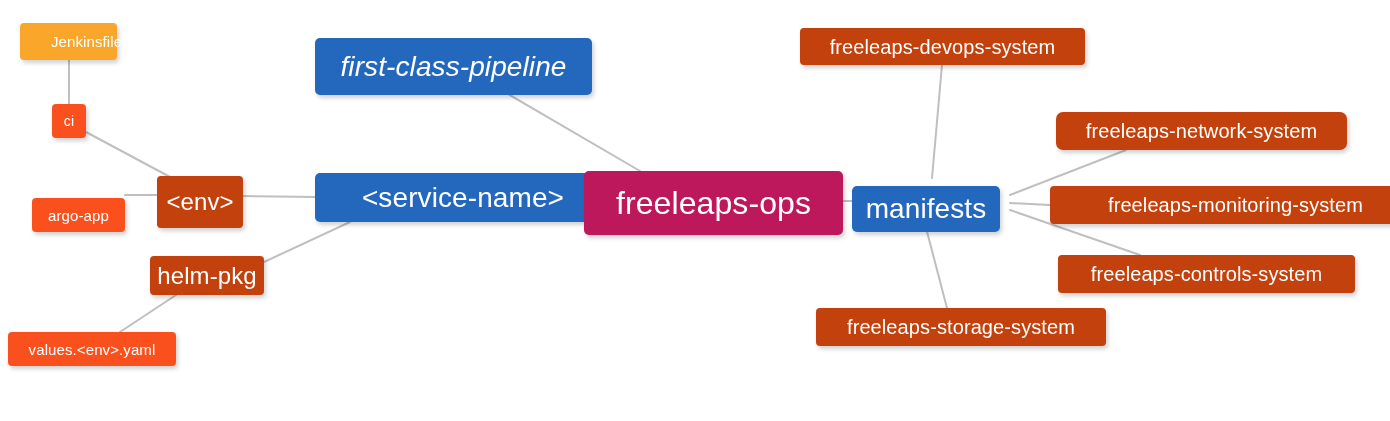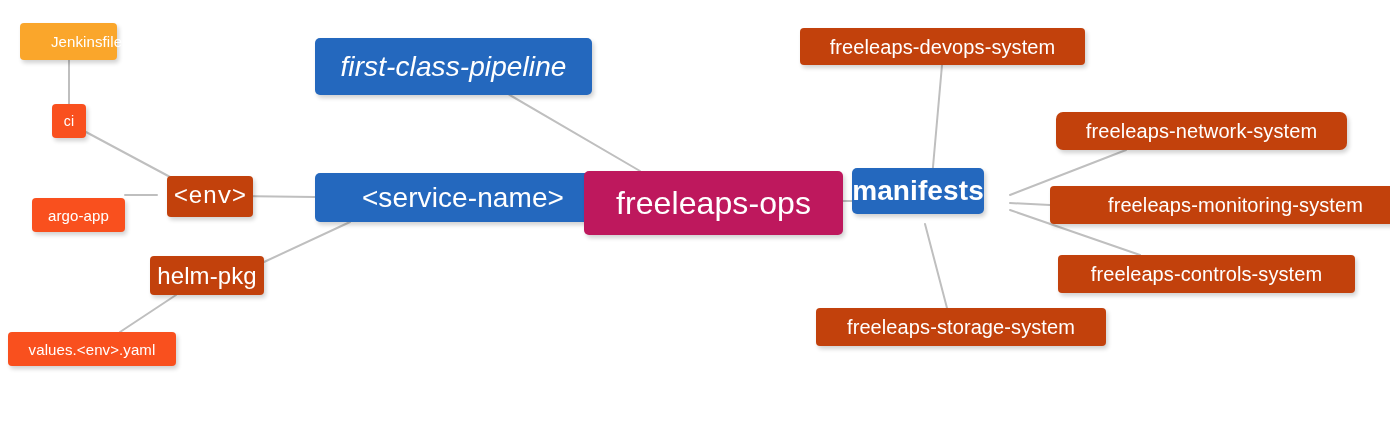--- a/index.html
+++ b/index.html
@@ -85,39 +85,39 @@
   <div id="node-layer">
       <div class="node t-orange s-tiny" style="left: 20px; top: 23px; width: 97px; height: 37px;">
         <span class="node-label">Jenkinsfile</span>
       </div>
       <div class="node t-red s-micro" style="left: 52px; top: 104px; width: 34px; height: 34px;">
         <span class="node-label">ci</span>
       </div>
       <div class="node t-red s-tiny" style="left: 32px; top: 177px; width: 93px; height: 34px; margin-top: 21px;">
         <span class="node-label">argo-app</span>
       </div>
-      <div class="node t-green s-mid" style="left: 167px; top: 176px; width: 86px; height: 41px; font-family: Liberation Mono, monospace;">
+      <div class="node t-green s-mid" style="left: 157px; top: 176px; width: 86px; height: 52px;">
         <span class="node-label">&lt;env&gt;</span>
       </div>
       <div class="node t-green s-mid" style="left: 150px; top: 256px; width: 114px; height: 39px;">
         <span class="node-label">helm-pkg</span>
       </div>
       <div class="node t-red s-tiny" style="left: 8px; top: 332px; width: 168px; height: 34px;">
         <span class="node-label">values.&lt;env&gt;.yaml</span>
       </div>
       <div class="node t-blue s-big" style="left: 315px; top: 38px; width: 277px; height: 57px; font-style: italic;">
         <span class="node-label">first-class-pipeline</span>
       </div>
       <div class="node t-blue s-big" style="left: 315px; top: 173px; width: 296px; height: 49px;">
         <span class="node-label">&lt;service-name&gt;</span>
       </div>
       <div class="node t-root s-root" style="left: 584px; top: 171px; width: 259px; height: 64px;">
         <span class="node-label">freeleaps-ops</span>
       </div>
-      <div class="node t-blue s-big" style="left: 852px; top: 168px; width: 132px; height: 46px; font-weight: bold;">
+      <div class="node t-blue s-big" style="left: 852px; top: 186px; width: 148px; height: 46px;">
         <span class="node-label">manifests</span>
       </div>
       <div class="node t-green s-small" style="left: 800px; top: 28px; width: 285px; height: 37px;">
         <span class="node-label">freeleaps-devops-system</span>
       </div>
       <div class="node t-green s-small" style="left: 1056px; top: 112px; width: 291px; height: 38px; border-radius: 7px;">
         <span class="node-label">freeleaps-network-system</span>
       </div>
       <div class="node t-green s-small" style="left: 1050px; top: 186px; width: 371px; height: 38px;">
         <span class="node-label">freeleaps-monitoring-system</span>

